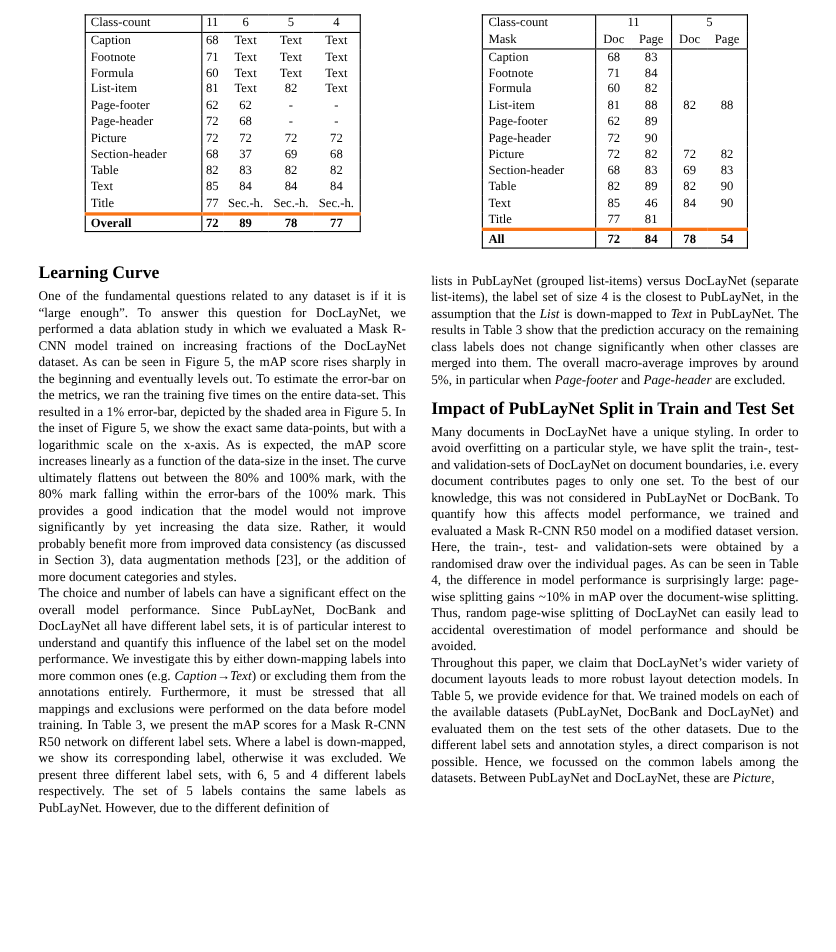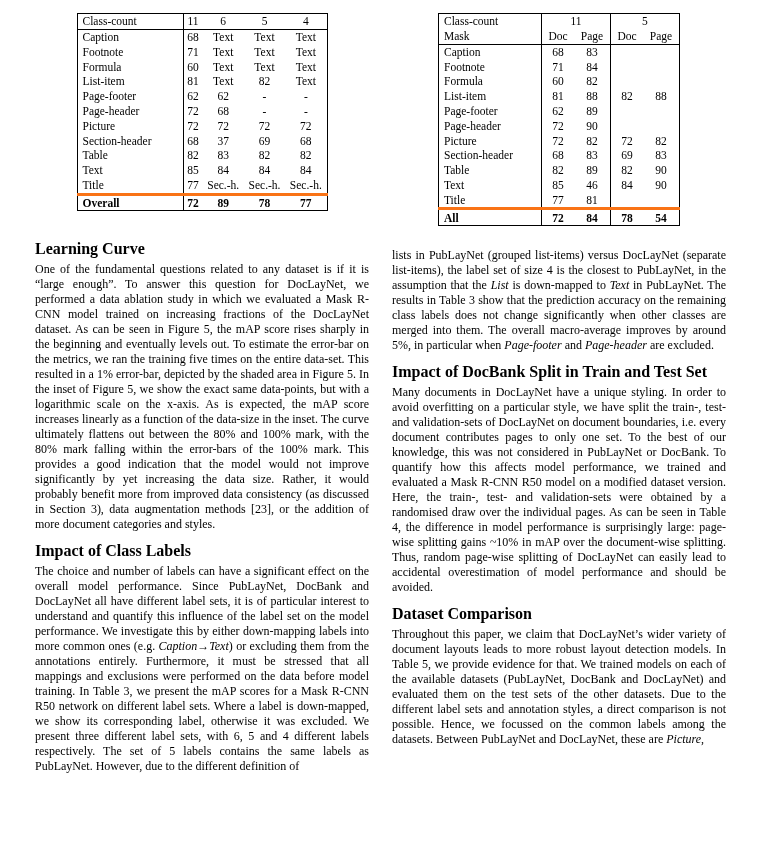--- a/index.html
+++ b/index.html
@@ -186,21 +186,20 @@
             <td>78</td>
             <td>77</td>
           </tr>
         </tfoot>
       </table>
     </div>
 
     <h2 class="sec-heading">Learning Curve</h2>
     <p class="body">One of the fundamental questions related to any dataset is if it is “large enough”. To answer this question for DocLayNet, we performed a data ablation study in which we evaluated a Mask R-CNN model trained on increasing fractions of the DocLayNet dataset. As can be seen in Figure 5, the mAP score rises sharply in the beginning and eventually levels out. To estimate the error-bar on the metrics, we ran the training five times on the entire data-set. This resulted in a 1% error-bar, depicted by the shaded area in Figure 5. In the inset of Figure 5, we show the exact same data-points, but with a logarithmic scale on the x-axis. As is expected, the mAP score increases linearly as a function of the data-size in the inset. The curve ultimately flattens out between the 80% and 100% mark, with the 80% mark falling within the error-bars of the 100% mark. This provides a good indication that the model would not improve significantly by yet increasing the data size. Rather, it would probably benefit more from improved data consistency (as discussed in Section 3), data augmentation methods [23], or the addition of more document categories and styles.</p>
 
-    <h2 class="sec-heading mt">Impact of Class Labels</h2>
     <p class="body">The choice and number of labels can have a significant effect on the overall model performance. Since PubLayNet, DocBank and DocLayNet all have different label sets, it is of particular interest to understand and quantify this influence of the label set on the model performance. We investigate this by either down-mapping labels into more common ones (e.g. <i>Caption→Text</i>) or excluding them from the annotations entirely. Furthermore, it must be stressed that all mappings and exclusions were performed on the data before model training. In Table 3, we present the mAP scores for a Mask R-CNN R50 network on different label sets. Where a label is down-mapped, we show its corresponding label, otherwise it was excluded. We present three different label sets, with 6, 5 and 4 different labels respectively. The set of 5 labels contains the same labels as PubLayNet. However, due to the different definition of</p>
   </div>
 
   <div class="col">
 
     <div class="table-zone">
       <table class="tbl t4">
         <thead>
           <tr>
             <th class="lbl">Class-count</th>
@@ -301,20 +300,19 @@
             <td>84</td>
             <td>78</td>
             <td>54</td>
           </tr>
         </tfoot>
       </table>
     </div>
 
     <p class="body cont">lists in PubLayNet (grouped list-items) versus DocLayNet (separate list-items), the label set of size 4 is the closest to PubLayNet, in the assumption that the <i>List</i> is down-mapped to <i>Text</i> in PubLayNet. The results in Table 3 show that the prediction accuracy on the remaining class labels does not change significantly when other classes are merged into them. The overall macro-average improves by around 5%, in particular when <i>Page-footer</i> and <i>Page-header</i> are excluded.</p>
 
-    <h2 class="sec-heading mt">Impact of DocBank Split in Train and Test Set</h2>
+    <h2 class="sec-heading mt">Impact of PubLayNet Split in Train and Test Set</h2>
     <p class="body">Many documents in DocLayNet have a unique styling. In order to avoid overfitting on a particular style, we have split the train-, test- and validation-sets of DocLayNet on document boundaries, i.e. every document contributes pages to only one set. To the best of our knowledge, this was not considered in PubLayNet or DocBank. To quantify how this affects model performance, we trained and evaluated a Mask R-CNN R50 model on a modified dataset version. Here, the train-, test- and validation-sets were obtained by a randomised draw over the individual pages. As can be seen in Table 4, the difference in model performance is surprisingly large: page-wise splitting gains ~10% in mAP over the document-wise splitting. Thus, random page-wise splitting of DocLayNet can easily lead to accidental overestimation of model performance and should be avoided.</p>
 
-    <h2 class="sec-heading mt">Dataset Comparison</h2>
     <p class="body">Throughout this paper, we claim that DocLayNet’s wider variety of document layouts leads to more robust layout detection models. In Table 5, we provide evidence for that. We trained models on each of the available datasets (PubLayNet, DocBank and DocLayNet) and evaluated them on the test sets of the other datasets. Due to the different label sets and annotation styles, a direct comparison is not possible. Hence, we focussed on the common labels among the datasets. Between PubLayNet and DocLayNet, these are <i>Picture</i>,</p>
   </div>
 
 </div>
 
 </body></html>

